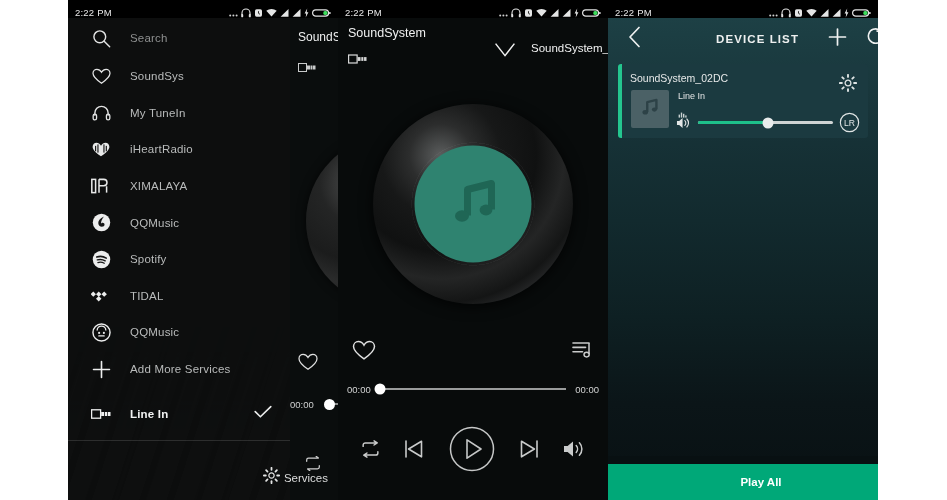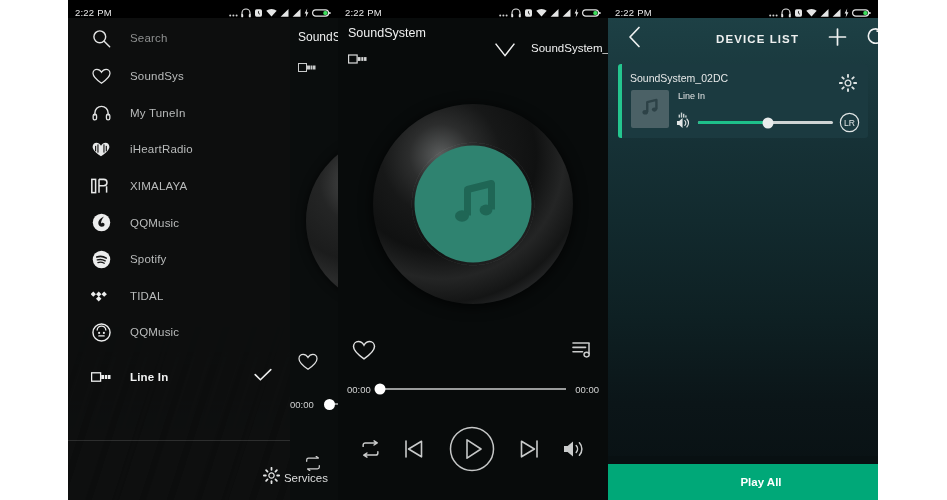--- a/index.html
+++ b/index.html
@@ -282,20 +282,28 @@
               <circle cx="10" cy="10" r="9" fill="none" stroke="#eceded" stroke-width="1.5"></circle>
               <path d="M5.4 7.8 a4.6 4.6 0 0 1 9.2 0" fill="none" stroke="#eceded" stroke-width="1.4"></path>
               <circle cx="7.5" cy="10.4" r="1.1" fill="#eceded"></circle>
               <circle cx="12.5" cy="10.4" r="1.1" fill="#eceded"></circle>
               <path d="M7.2 13.6 h5.6" stroke="#eceded" stroke-width="1.4" stroke-linecap="round"></path>
             </svg>
         </span>
         <span class="mi-lb">QQMusic</span>
       </div>
 
+      <div class="mi">
+        <span class="mi-ic">
+          <svg width="19" height="19" viewBox="0 0 20 20">
+              <path d="M10 1.6 V18.4 M1.6 10 H18.4" stroke="#eceded" stroke-width="1.7" stroke-linecap="round"></path>
+            </svg>
+        </span>
+        <span class="mi-lb">Add More Services</span>
+      </div>
 
       <div class="divider" style="top:422px;"></div>
 
       <div class="mi active" style="margin-top:8px;">
         <span class="mi-ic">
           <svg width="20" height="10" viewBox="0 0 20 10">
               <rect x="0.6" y="0.8" width="9" height="8.4" fill="none" stroke="#f0f1f1" stroke-width="1.3"></rect>
               <rect x="10.2" y="3" width="3" height="4" fill="#f0f1f1"></rect>
               <rect x="14" y="3" width="2.2" height="4" fill="#f0f1f1"></rect>
               <rect x="16.9" y="3" width="2.6" height="4" fill="#f0f1f1"></rect>

